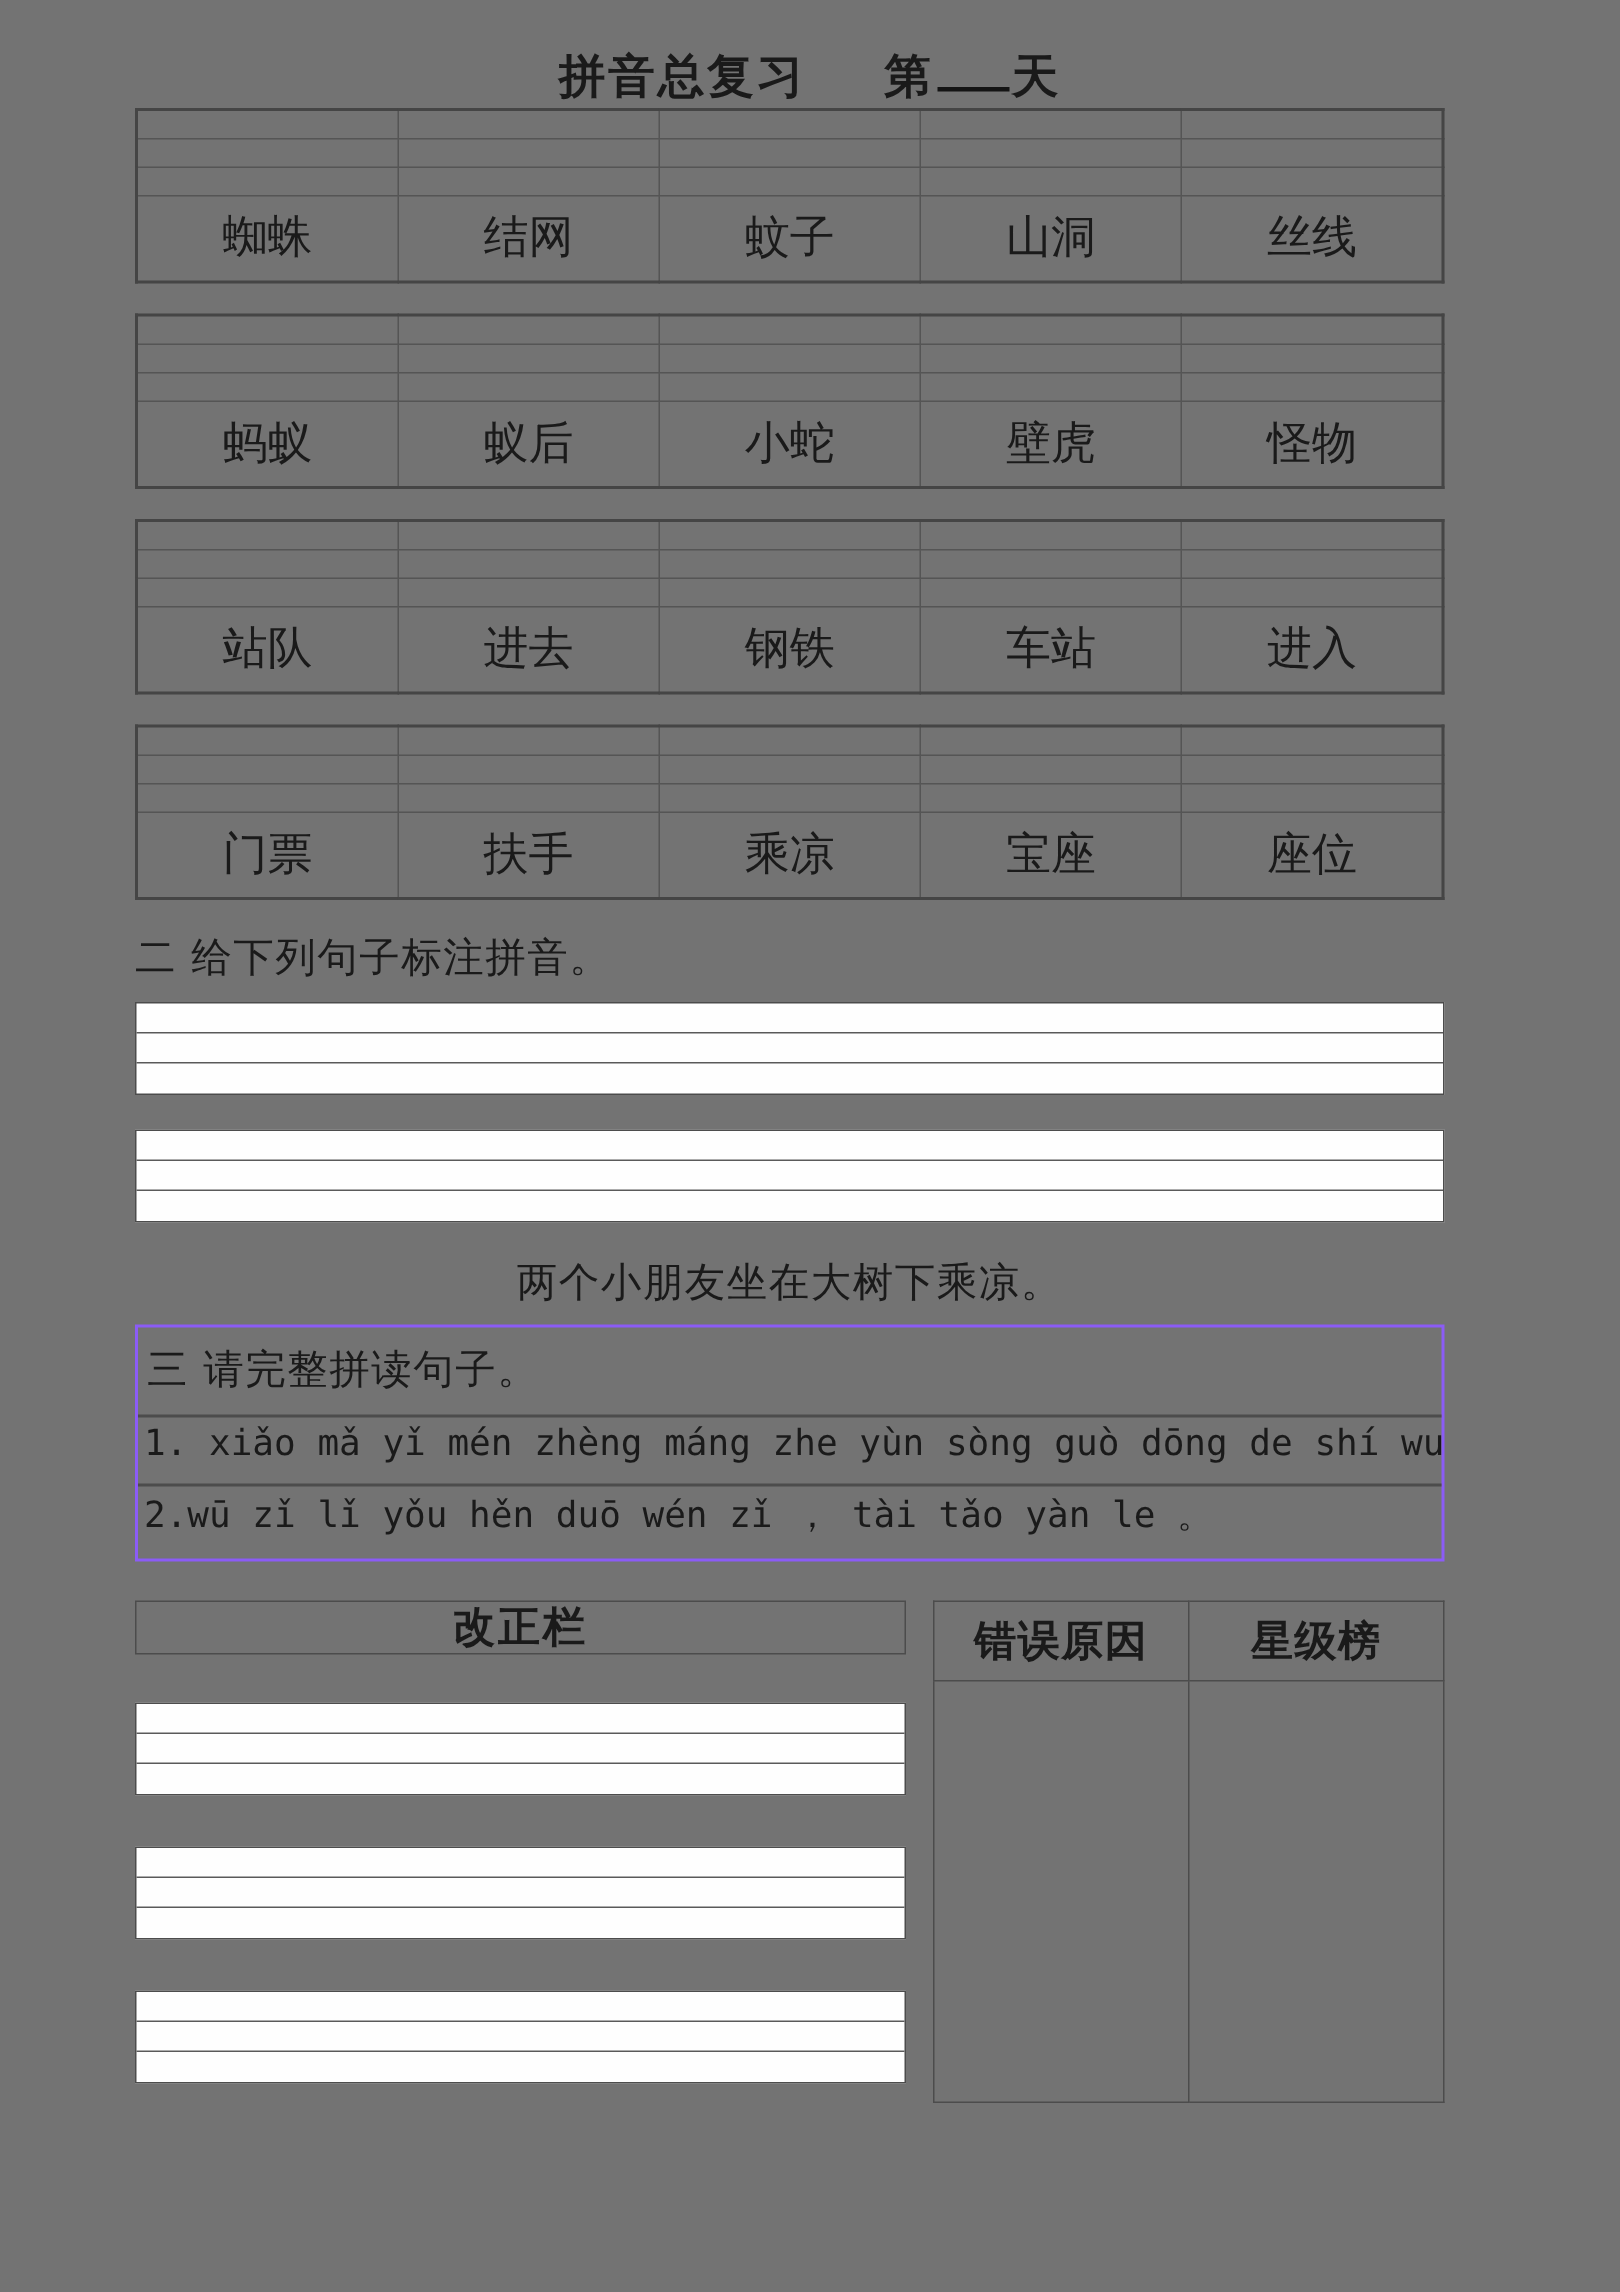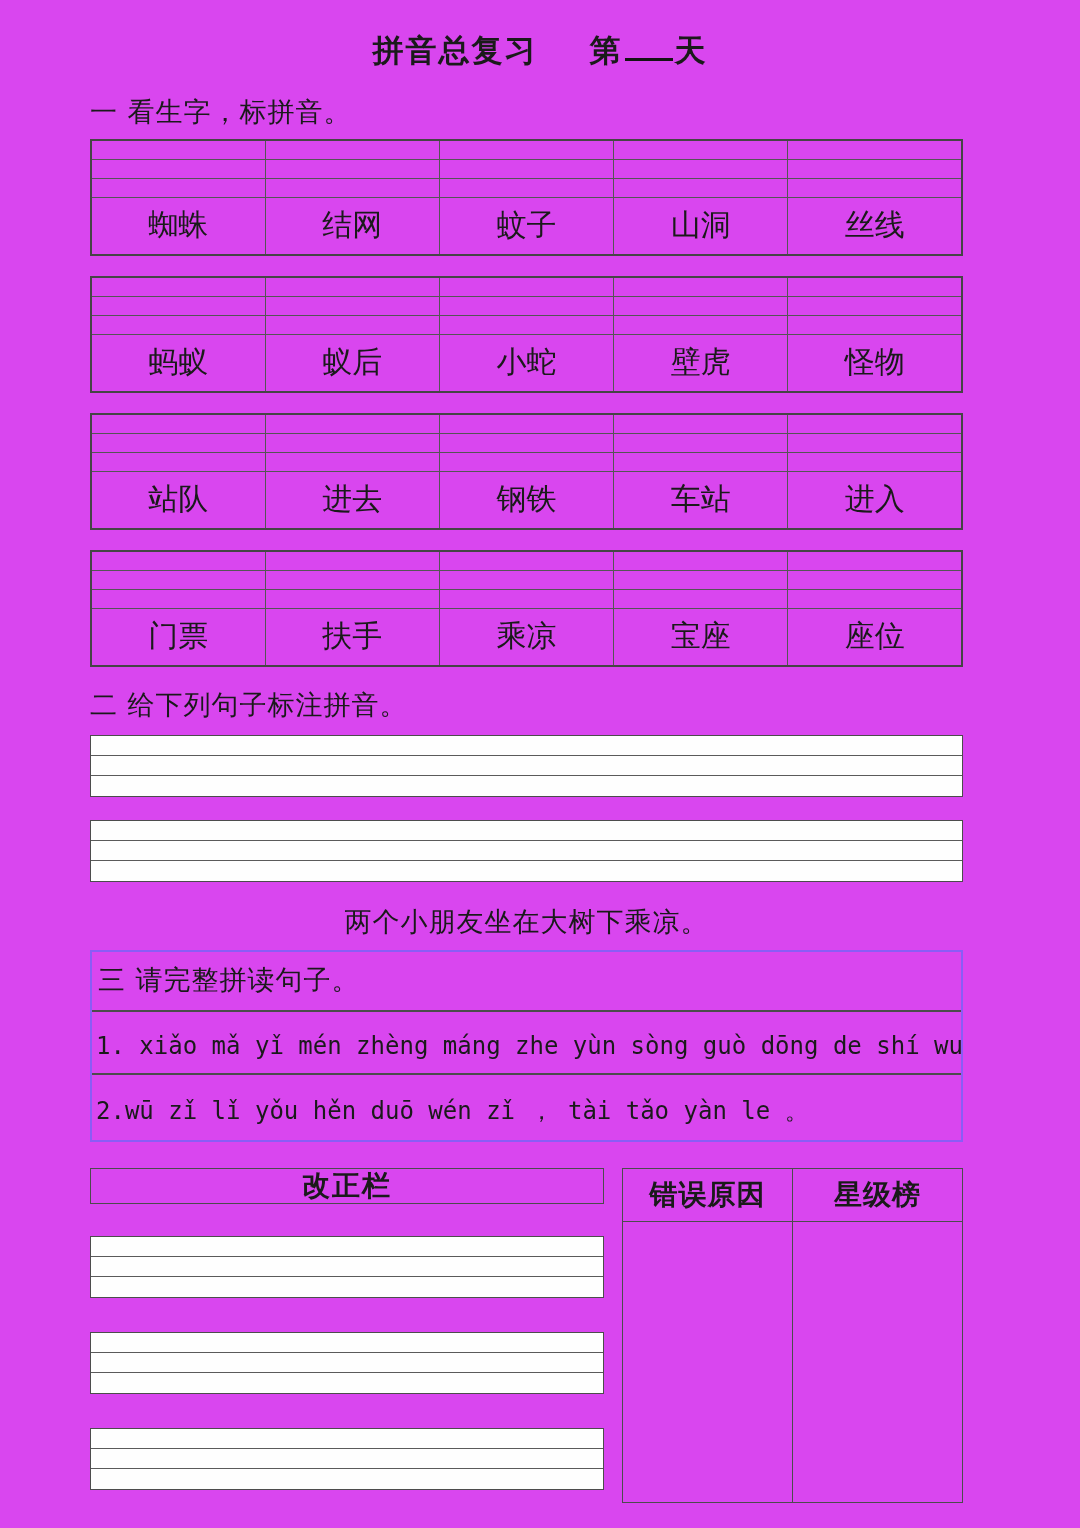--- a/index.html
+++ b/index.html
@@ -4,21 +4,21 @@
 <style>
   * { box-sizing: border-box; }
   html, body { margin: 0; padding: 0; }
   body {
     width: 1080px; height: 1528px;
     background: #f4f4f4;
     font-family: "DejaVu Sans", sans-serif;
   }
   .sheet {
     width: 1080px; height: 1528px;
-    background: #d946ef;
+    background: #737373;
     color: #1a1a1a;
     overflow: hidden;
   }
   .content { margin-left: 90px; width: 873px; }
 
   .title {
     padding-top: 30px;
     text-align: center;
     font-size: 31px;
     font-weight: bold;
@@ -68,21 +68,21 @@
   .s3-table { margin-top: 10px; border: 2px solid #8b5cf6; }
   .s3-header {
     font-size: 27px;
     padding: 10px 6px 12px 6px;
     border-bottom: 2px solid #4c4c4c;
     letter-spacing: 1px;
   }
   .s3-line {
     font-family: "DejaVu Sans Mono", monospace;
     font-size: 24px;
-    padding: 20px 0 13px 4px;
+    padding: 3px 0 13px 4px;
     border-bottom: 2px solid #4c4c4c;
     white-space: nowrap;
     overflow: hidden;
   }
   .s3-line:last-child { border-bottom: none; }
 
   .footer { display: flex; margin-top: 26px; }
   .footer-left { width: 514px; }
   .footer-right { width: 341px; margin-left: 18px; }
 
@@ -111,21 +111,20 @@
 </style>
 </head>
 <body>
 
 <div class="sheet">
   <div class="title">
     <span>拼音总复习</span><span class="gap"></span><span>第</span><span class="day-blank"></span><span>天</span>
   </div>
 
   <div class="content">
-    <div class="heading heading-1">一  看生字，标拼音。</div>
 
     <div class="word-table first">
       <table>
         <tbody>
           <tr class="blank-row">
               <td></td>
               <td></td>
               <td></td>
               <td></td>
               <td></td>

